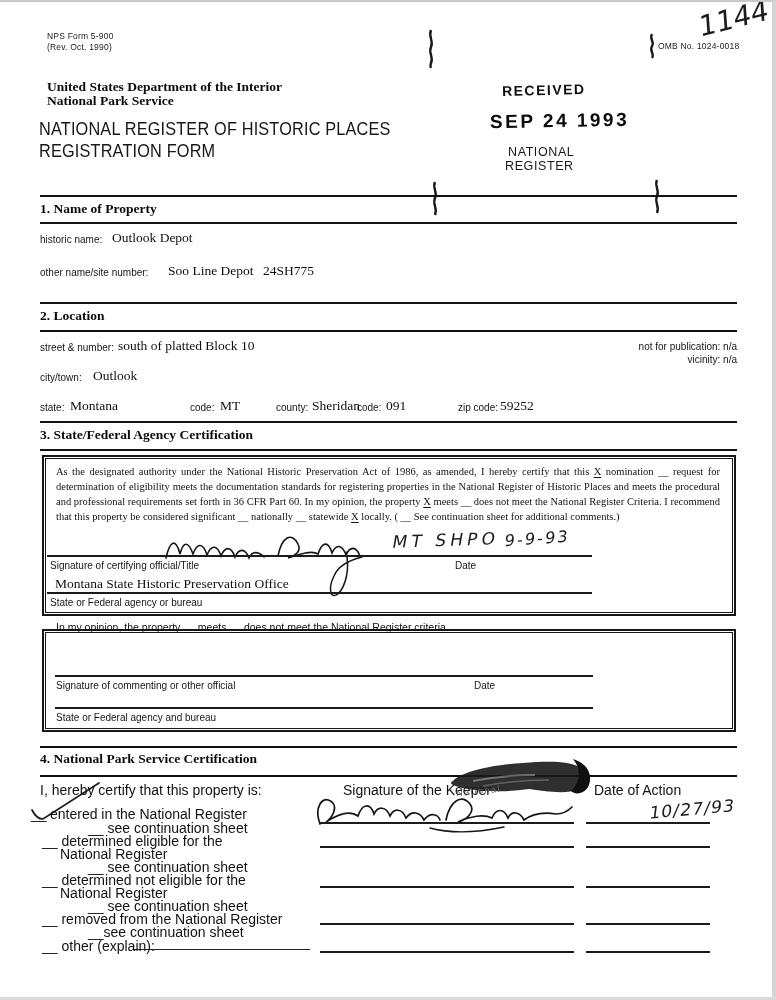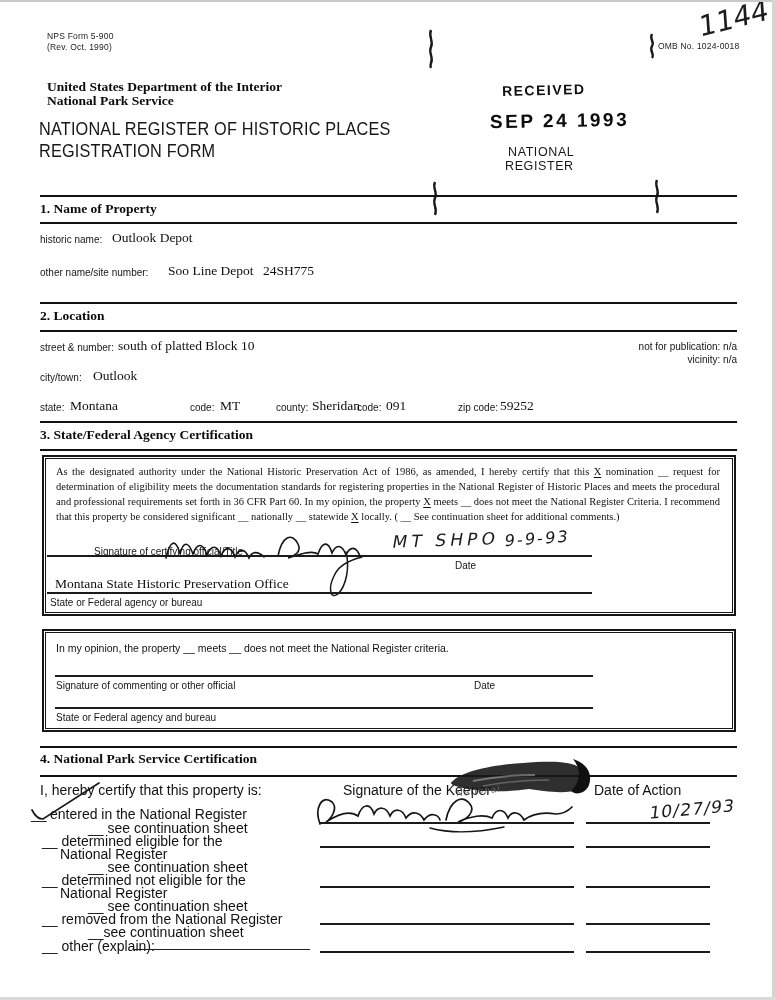--- a/index.html
+++ b/index.html
@@ -108,29 +108,29 @@
 
   <svg style="left:160px;top:520px;" width="230" height="80" viewBox="0 0 230 80">
     <path d="M6 38 C10 20 16 18 20 34 C23 22 28 20 33 34 C37 23 43 22 47 35 C51 25 57 24 61 36 C65 26 71 26 75 37 C79 28 85 28 89 38 C92 31 98 31 104 37" stroke="#161616" stroke-width="1.6" fill="none" stroke-linecap="round"></path>
     <path d="M118 36 C122 16 132 12 138 24 C142 32 134 36 128 38 C140 34 152 30 158 34 C162 22 168 20 172 33 C176 24 182 24 186 35 C190 26 196 26 200 36" stroke="#161616" stroke-width="1.6" fill="none" stroke-linecap="round"></path>
     <path d="M186 32 C190 48 186 66 178 74 C170 80 168 68 174 56 C178 46 190 40 202 37" stroke="#161616" stroke-width="1.5" fill="none" stroke-linecap="round"></path>
   </svg>
   <div class="abs hw" style="left:393px;top:530px;font-size:17px;letter-spacing:4px;transform:skewX(-12deg) rotate(-2deg);">MT SHPO</div>
   <div class="abs hw" style="left:505px;top:529px;font-size:16px;letter-spacing:2px;transform:skewX(-10deg) rotate(-4deg);">9-9-93</div>
 
   <div class="hline" style="left:47px;top:555px;width:545px;"></div>
-  <div class="abs f-lbl" style="left:50px;top:546px;margin-left:44px;">Signature of certifying official/Title</div>
+  <div class="abs f-lbl" style="left:50px;top:560px;">Signature of certifying official/Title</div>
   <div class="abs f-lbl" style="left:455px;top:560px;">Date</div>
 
   <div class="abs f-val" style="left:55px;top:576px;">Montana State Historic Preservation Office</div>
   <div class="hline" style="left:47px;top:592px;width:545px;"></div>
   <div class="abs f-lbl" style="left:50px;top:597px;">State or Federal agency or bureau</div>
 
   <div class="dblbox" style="left:42px;top:629px;width:690px;height:99px;"></div>
-  <div class="abs f-par" style="left:56px;top:641px;text-align:right;">In my opinion, the property __ meets   __ does not meet the National Register criteria.</div>
+  <div class="abs f-par" style="left:56px;top:620px;text-align:right;">In my opinion, the property __ meets   __ does not meet the National Register criteria.</div>
   <div class="hline" style="left:55px;top:675px;width:538px;"></div>
   <div class="abs f-lbl" style="left:56px;top:680px;">Signature of commenting or other official</div>
   <div class="abs f-lbl" style="left:474px;top:680px;">Date</div>
   <div class="hline" style="left:55px;top:707px;width:538px;"></div>
   <div class="abs f-lbl" style="left:56px;top:712px;">State or Federal agency and bureau</div>
 
   <div class="rule" style="top:746px;"></div>
   <div class="abs f-sec" style="left:40px;top:751px;">4. National Park Service Certification</div>
   <div class="rule" style="top:775px;"></div>
 

